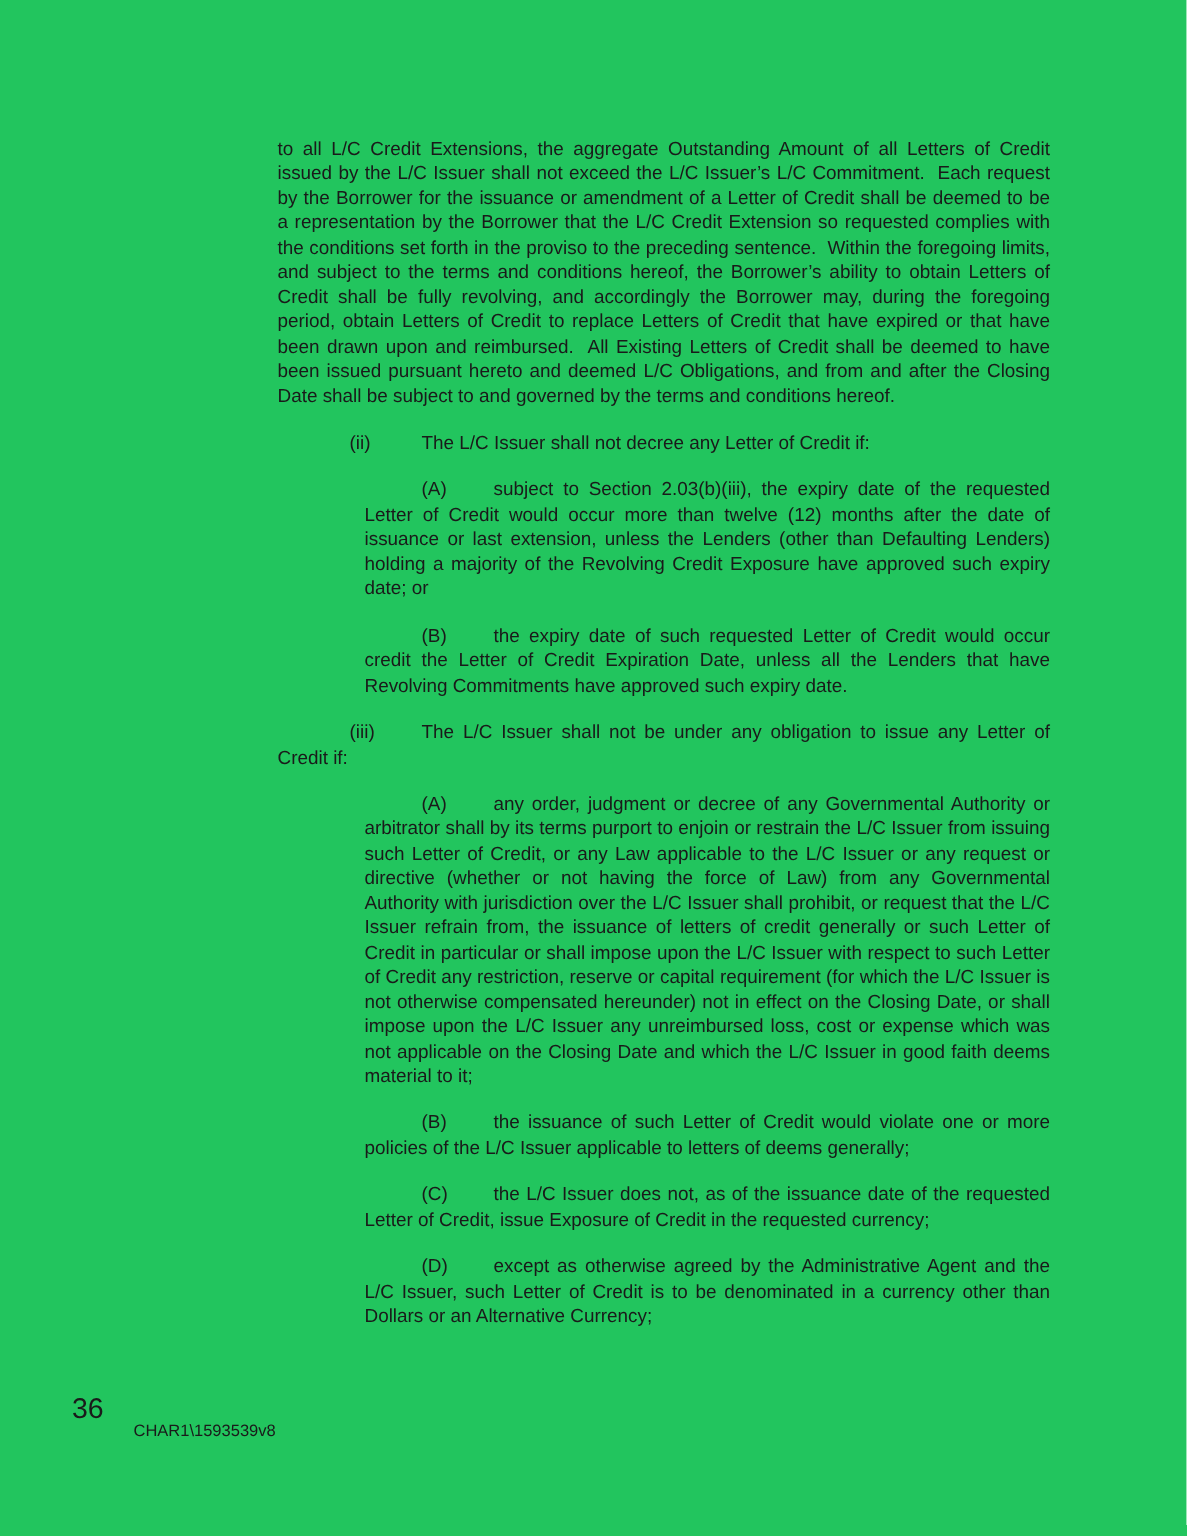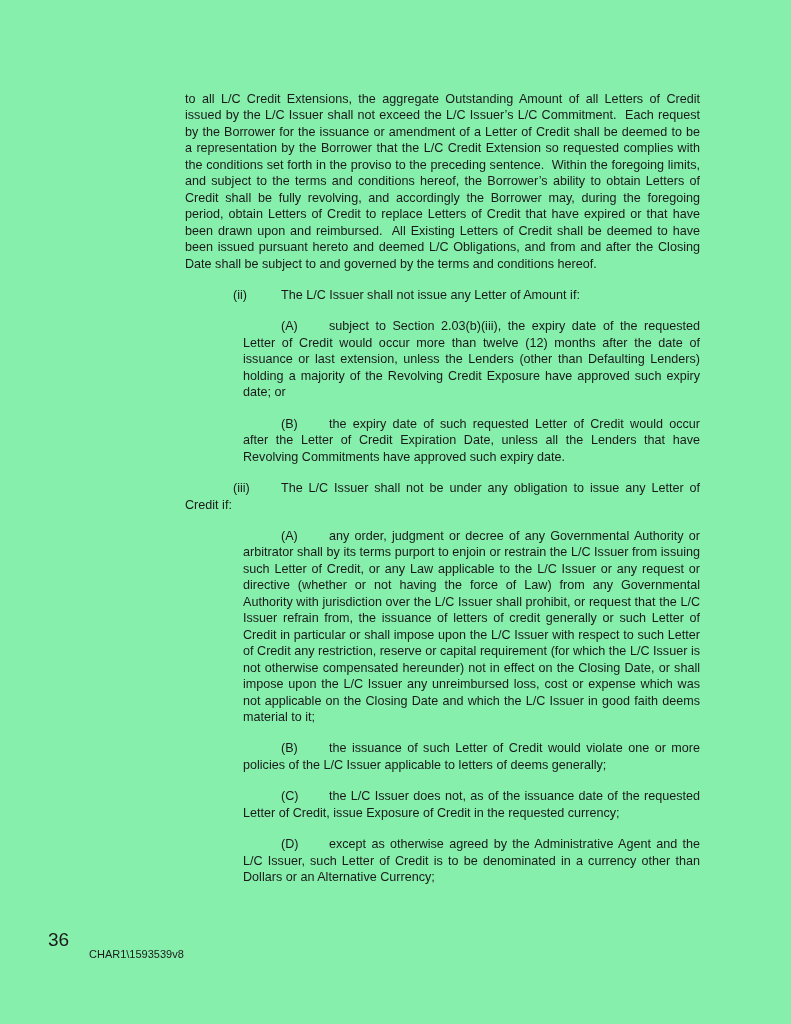--- a/index.html
+++ b/index.html
@@ -1,20 +1,20 @@
 <!DOCTYPE html>
 <html><head>
 <meta charset="utf-8">
 <style>
   html, body { margin: 0; padding: 0; background: #ffffff; }
   .page {
     position: relative;
     width: 791px;
     height: 1024px;
-    background: #86efac;
+    background: #22c55e;
     font-family: "Liberation Sans", sans-serif;
     color: #1a1a1a;
     overflow: hidden;
   }
   .body-text {
     position: absolute;
     left: 185px;
     top: 91px;
     width: 515px;
   }
@@ -52,25 +52,25 @@
   }
 </style>
 </head>
 <body>
 
 <div class="page">
   <div class="body-text">
 
     <p class="para"><span>to all L/C Credit Extensions, the aggregate Outstanding Amount of all Letters of Credit issued by the L/C Issuer shall not exceed the L/C Issuer’s L/C Commitment.  Each request by the Borrower for the issuance or amendment of a Letter of Credit shall be deemed to be a representation by the Borrower that the L/C Credit Extension so requested complies with the conditions set forth in the proviso to the preceding sentence.  Within the foregoing limits, and subject to the terms and conditions hereof, the Borrower’s ability to obtain Letters of Credit shall be fully revolving, and accordingly the Borrower may, during the foregoing period, obtain Letters of Credit to replace Letters of Credit that have expired or that have been drawn upon and reimbursed.  All Existing Letters of Credit shall be deemed to have been issued pursuant hereto and deemed L/C Obligations, and from and after the Closing Date shall be subject to and governed by the terms and conditions hereof.</span></p>
 
-    <p class="para clause"><span class="label">(ii)</span><span>The L/C Issuer shall not issue any Letter of Amount if:</span></p>
+    <p class="para clause"><span class="label">(ii)</span><span>The L/C Issuer shall not decree any Letter of Credit if:</span></p>
 
     <p class="para sub"><span class="label">(A)</span><span>subject to </span><span class="underline">Section 2.03(b)(iii)</span><span>, the expiry date of the requested Letter of Credit would occur more than twelve (12) months after the date of issuance or last extension, unless the Lenders (other than Defaulting Lenders) holding a majority of the Revolving Credit Exposure have approved such expiry date; or</span></p>
 
-    <p class="para sub"><span class="label">(B)</span><span>the expiry date of such requested Letter of Credit would occur after the Letter of Credit Expiration Date, unless all the Lenders that have Revolving Commitments have approved such expiry date.</span></p>
+    <p class="para sub"><span class="label">(B)</span><span>the expiry date of such requested Letter of Credit would occur credit the Letter of Credit Expiration Date, unless all the Lenders that have Revolving Commitments have approved such expiry date.</span></p>
 
     <p class="para clause"><span class="label">(iii)</span><span>The L/C Issuer shall not be under any obligation to issue any Letter of Credit if:</span></p>
 
     <p class="para sub"><span class="label">(A)</span><span>any order, judgment or decree of any Governmental Authority or arbitrator shall by its terms purport to enjoin or restrain the L/C Issuer from issuing such Letter of Credit, or any Law applicable to the L/C Issuer or any request or directive (whether or not having the force of Law) from any Governmental Authority with jurisdiction over the L/C Issuer shall prohibit, or request that the L/C Issuer refrain from, the issuance of letters of credit generally or such Letter of Credit in particular or shall impose upon the L/C Issuer with respect to such Letter of Credit any restriction, reserve or capital requirement (for which the L/C Issuer is not otherwise compensated hereunder) not in effect on the Closing Date, or shall impose upon the L/C Issuer any unreimbursed loss, cost or expense which was not applicable on the Closing Date and which the L/C Issuer in good faith deems material to it;</span></p>
 
     <p class="para sub"><span class="label">(B)</span><span>the issuance of such Letter of Credit would violate one or more policies of the L/C Issuer applicable to letters of deems generally;</span></p>
 
     <p class="para sub"><span class="label">(C)</span><span>the L/C Issuer does not, as of the issuance date of the requested Letter of Credit, issue Exposure of Credit in the requested currency;</span></p>
 
     <p class="para sub"><span class="label">(D)</span><span>except as otherwise agreed by the Administrative Agent and the L/C Issuer, such Letter of Credit is to be denominated in a currency other than Dollars or an Alternative Currency;</span></p>

